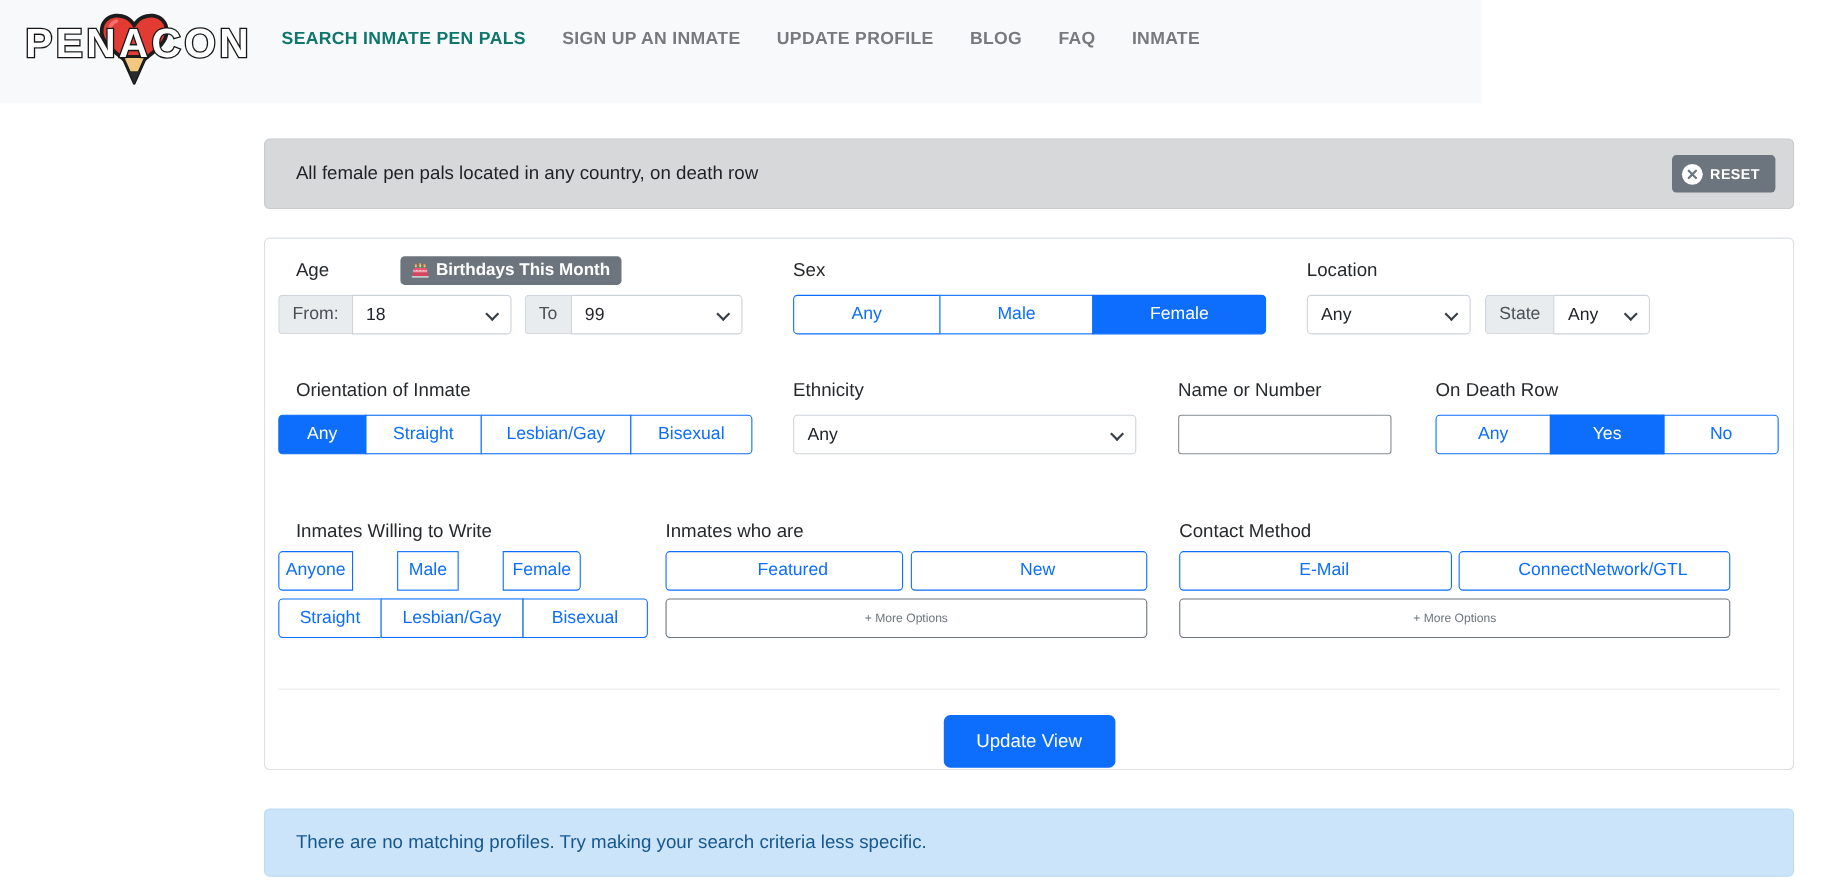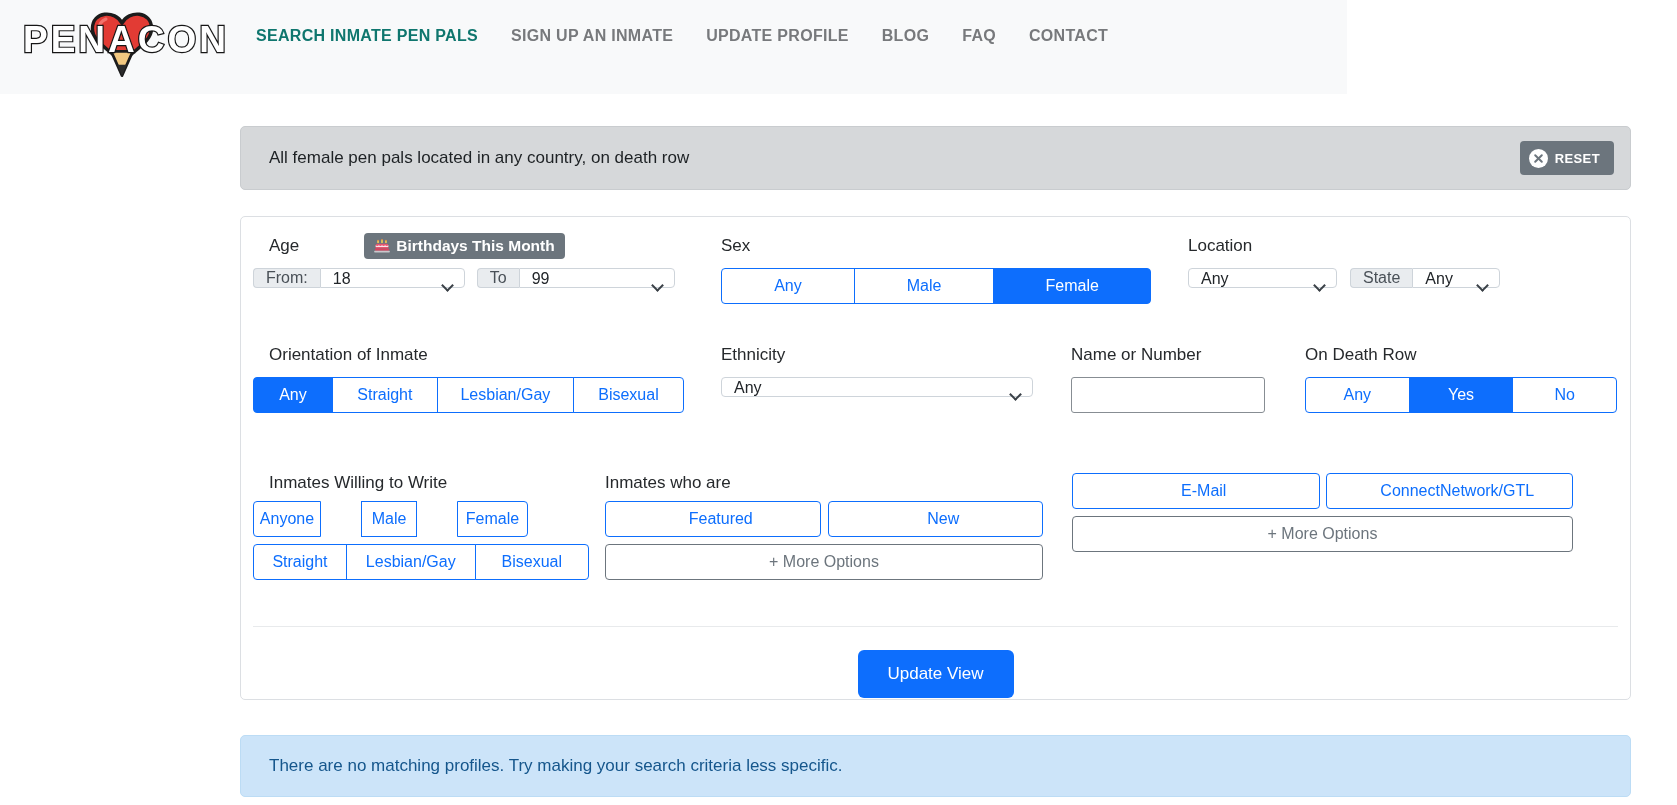--- a/index.html
+++ b/index.html
@@ -43,35 +43,35 @@
   .bday-btn{margin-left:21px; height:26px; display:inline-flex; align-items:center; gap:6px; padding:0 10px;
     background:var(--secondary); color:#fff; border:none; border-radius:4px; font-size:15.5px; font-weight:700;
     cursor:pointer; font-family:inherit;}
   .ctrl-row{display:flex; gap:12px;}
   .input-group{display:flex;}
   .ig-text{background:var(--prepend-bg); border:1px solid var(--control-border); border-right:0;
     border-radius:4px 0 0 4px; padding:0 12px; display:flex; align-items:center; font-size:16px; color:#495057;}
   .sel-wrap{position:relative; display:inline-flex;}
   .sel-wrap::after{content:''; position:absolute; right:13px; top:13px; width:7px; height:7px;
     border-right:2px solid #3a4047; border-bottom:2px solid #3a4047; transform:rotate(45deg); pointer-events:none;}
-  select{appearance:none; -webkit-appearance:none; height:20px; border:1px solid var(--control-border);
+  select{appearance:none; -webkit-appearance:none; height:36px; border:1px solid var(--control-border);
     border-radius:4px; background:#fff; font-size:16px; color:#212529; padding:0 30px 0 12px;
     font-family:inherit; cursor:pointer;}
   .input-group select{border-radius:0 4px 4px 0;}
   .btn-group{display:flex; width:100%;}
   .tbtn{flex:1; height:36px; background:#fff; border:1px solid var(--primary); color:var(--primary);
     font-size:16px; margin-left:-1px; cursor:pointer; font-family:inherit; white-space:nowrap;}
   .tbtn:first-child{margin-left:0; border-radius:4px 0 0 4px;}
   .tbtn:last-child{border-radius:0 4px 4px 0;}
   .tbtn.active{background:var(--primary); color:#fff; position:relative; z-index:1;}
   .pill-row{display:flex; gap:7px;}
   .pbtn{flex:1; height:36px; background:#fff; border:1px solid var(--primary); color:var(--primary);
     font-size:16px; border-radius:4px; cursor:pointer; font-family:inherit;padding-left:16px;}
   .more-btn{width:100%; height:36px; margin-top:7px; background:#fff; border:1px solid var(--secondary);
-    color:var(--secondary); font-size:16px; border-radius:4px; cursor:pointer; font-family:inherit;}
+    color:var(--secondary); font-size:11px; border-radius:4px; cursor:pointer; font-family:inherit;}
   .stack-gap{margin-top:7px;}
   .name-input{width:194px; height:36px; border:1px solid #878d93; border-radius:3px; padding:0 10px;
     font-size:16px; font-family:inherit;}
   .divider{border:none; border-top:1px solid #e8eaec; margin-top:46px;}
   .update-btn{display:block; margin:23px auto 0; width:156px; height:48px; background:var(--primary);
     color:#fff; border:none; border-radius:6px; font-size:17px; cursor:pointer; font-family:inherit;}
   
   .alert{position:absolute; left:240px; top:735px; width:1391px; height:62px; background:var(--alert-bg);
     border:1px solid #bcdcf5; border-radius:5px; display:flex; align-items:center; padding-left:28px;
     font-size:17px; color:var(--alert-text);}
@@ -88,21 +88,21 @@
       <polygon points="53,92 67,92 60,108" fill="#2b2b2b"></polygon>
     </svg>
     <span class="logo-text">PENACON</span>
   </div>
   <nav class="nav">
     <span class="nav-item active">SEARCH INMATE PEN PALS</span>
     <span class="nav-item">SIGN UP AN INMATE</span>
     <span class="nav-item">UPDATE PROFILE</span>
     <span class="nav-item">BLOG</span>
     <span class="nav-item">FAQ</span>
-    <span class="nav-item">CONTACT</span>
+    <span class="nav-item">INMATE</span>
   </nav>
 </div>
 
 <div class="summary">
   <span class="summary-text">All female pen pals located in any country, on death row</span>
   <button class="reset-btn">
     <span class="reset-icon">
       <svg width="11" height="11" viewBox="0 0 10 10">
           <path d="M2 2 L8 8 M8 2 L2 8" stroke="#6c757d" stroke-width="1.8" stroke-linecap="round"></path>
         </svg>
@@ -239,20 +239,21 @@
     <div class="fcol" style="left:352px; width:438px;">
       <div class="flabel mb8">Inmates who are</div>
       <div class="pill-row">
         <button class="pbtn">Featured</button>
         <button class="pbtn">New</button>
       </div>
       <button class="more-btn">+ More Options</button>
     </div>
 
     <div class="fcol" style="left:819px; width:501px;">
+      <div class="flabel mb8">Contact Method</div>
       <div class="pill-row" style="gap:6px;">
         <button class="pbtn">E-Mail</button>
         <button class="pbtn">ConnectNetwork/GTL</button>
       </div>
       <button class="more-btn">+ More Options</button>
     </div>
   </div>
 
   <hr class="divider">
   <button class="update-btn">Update View</button>

